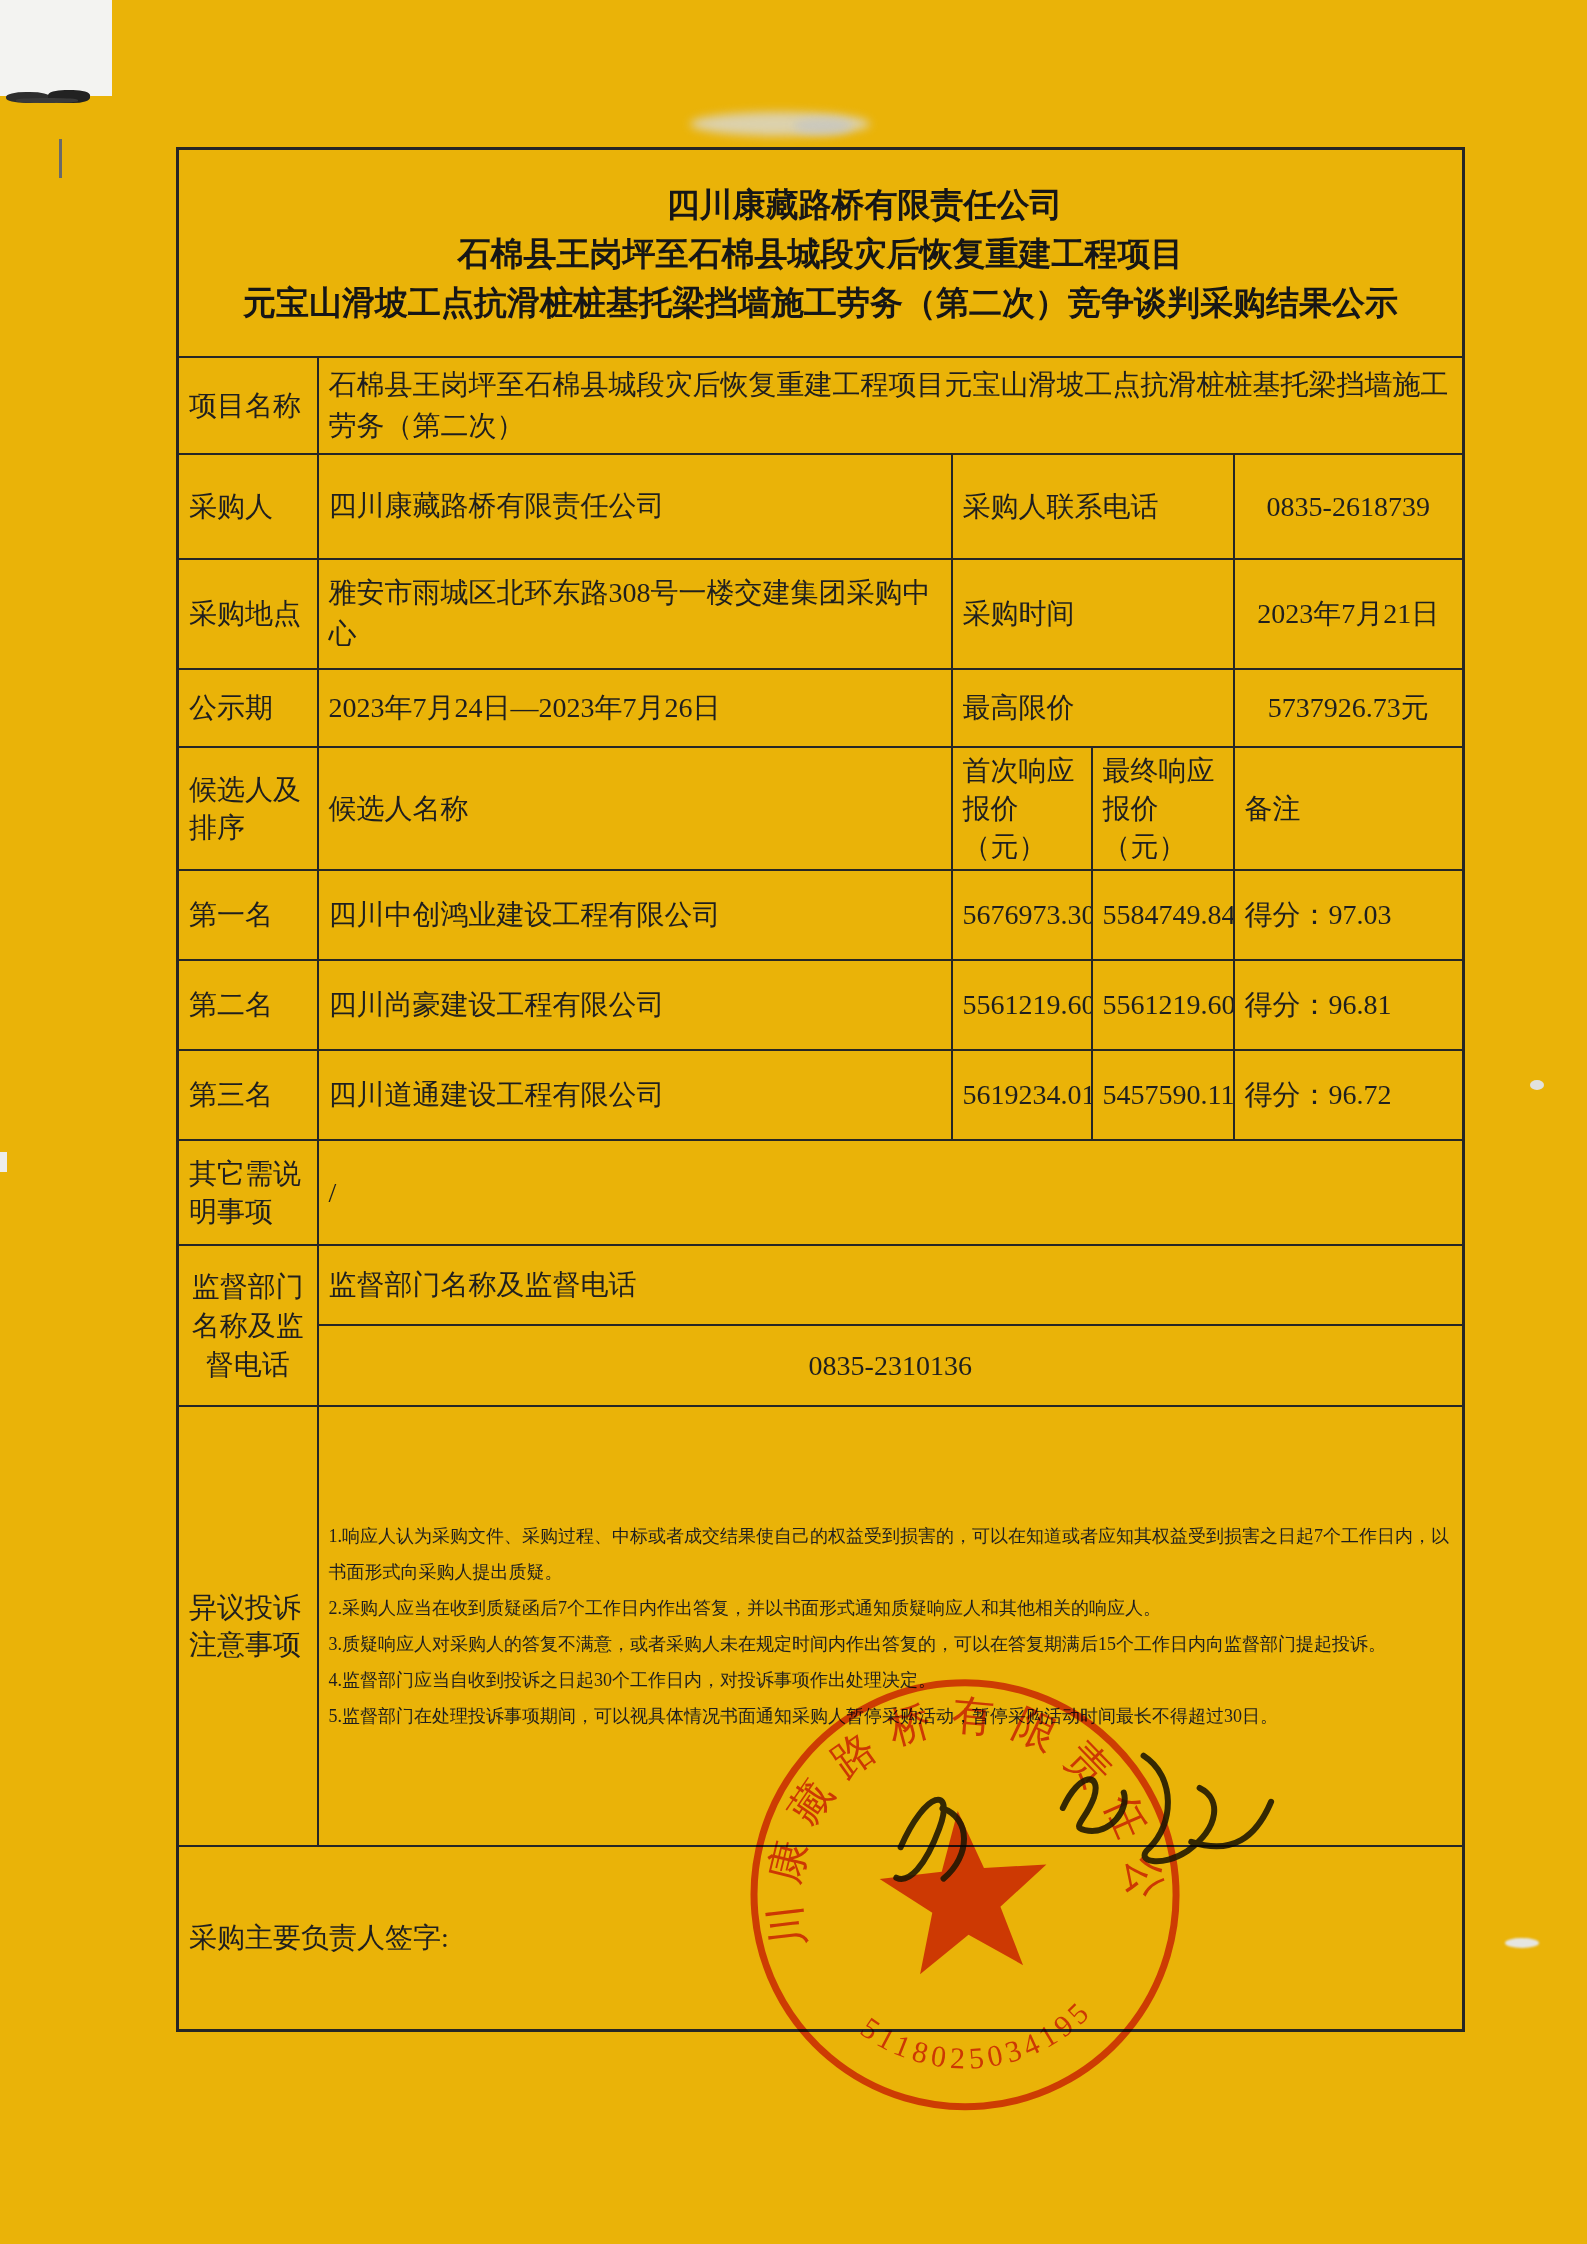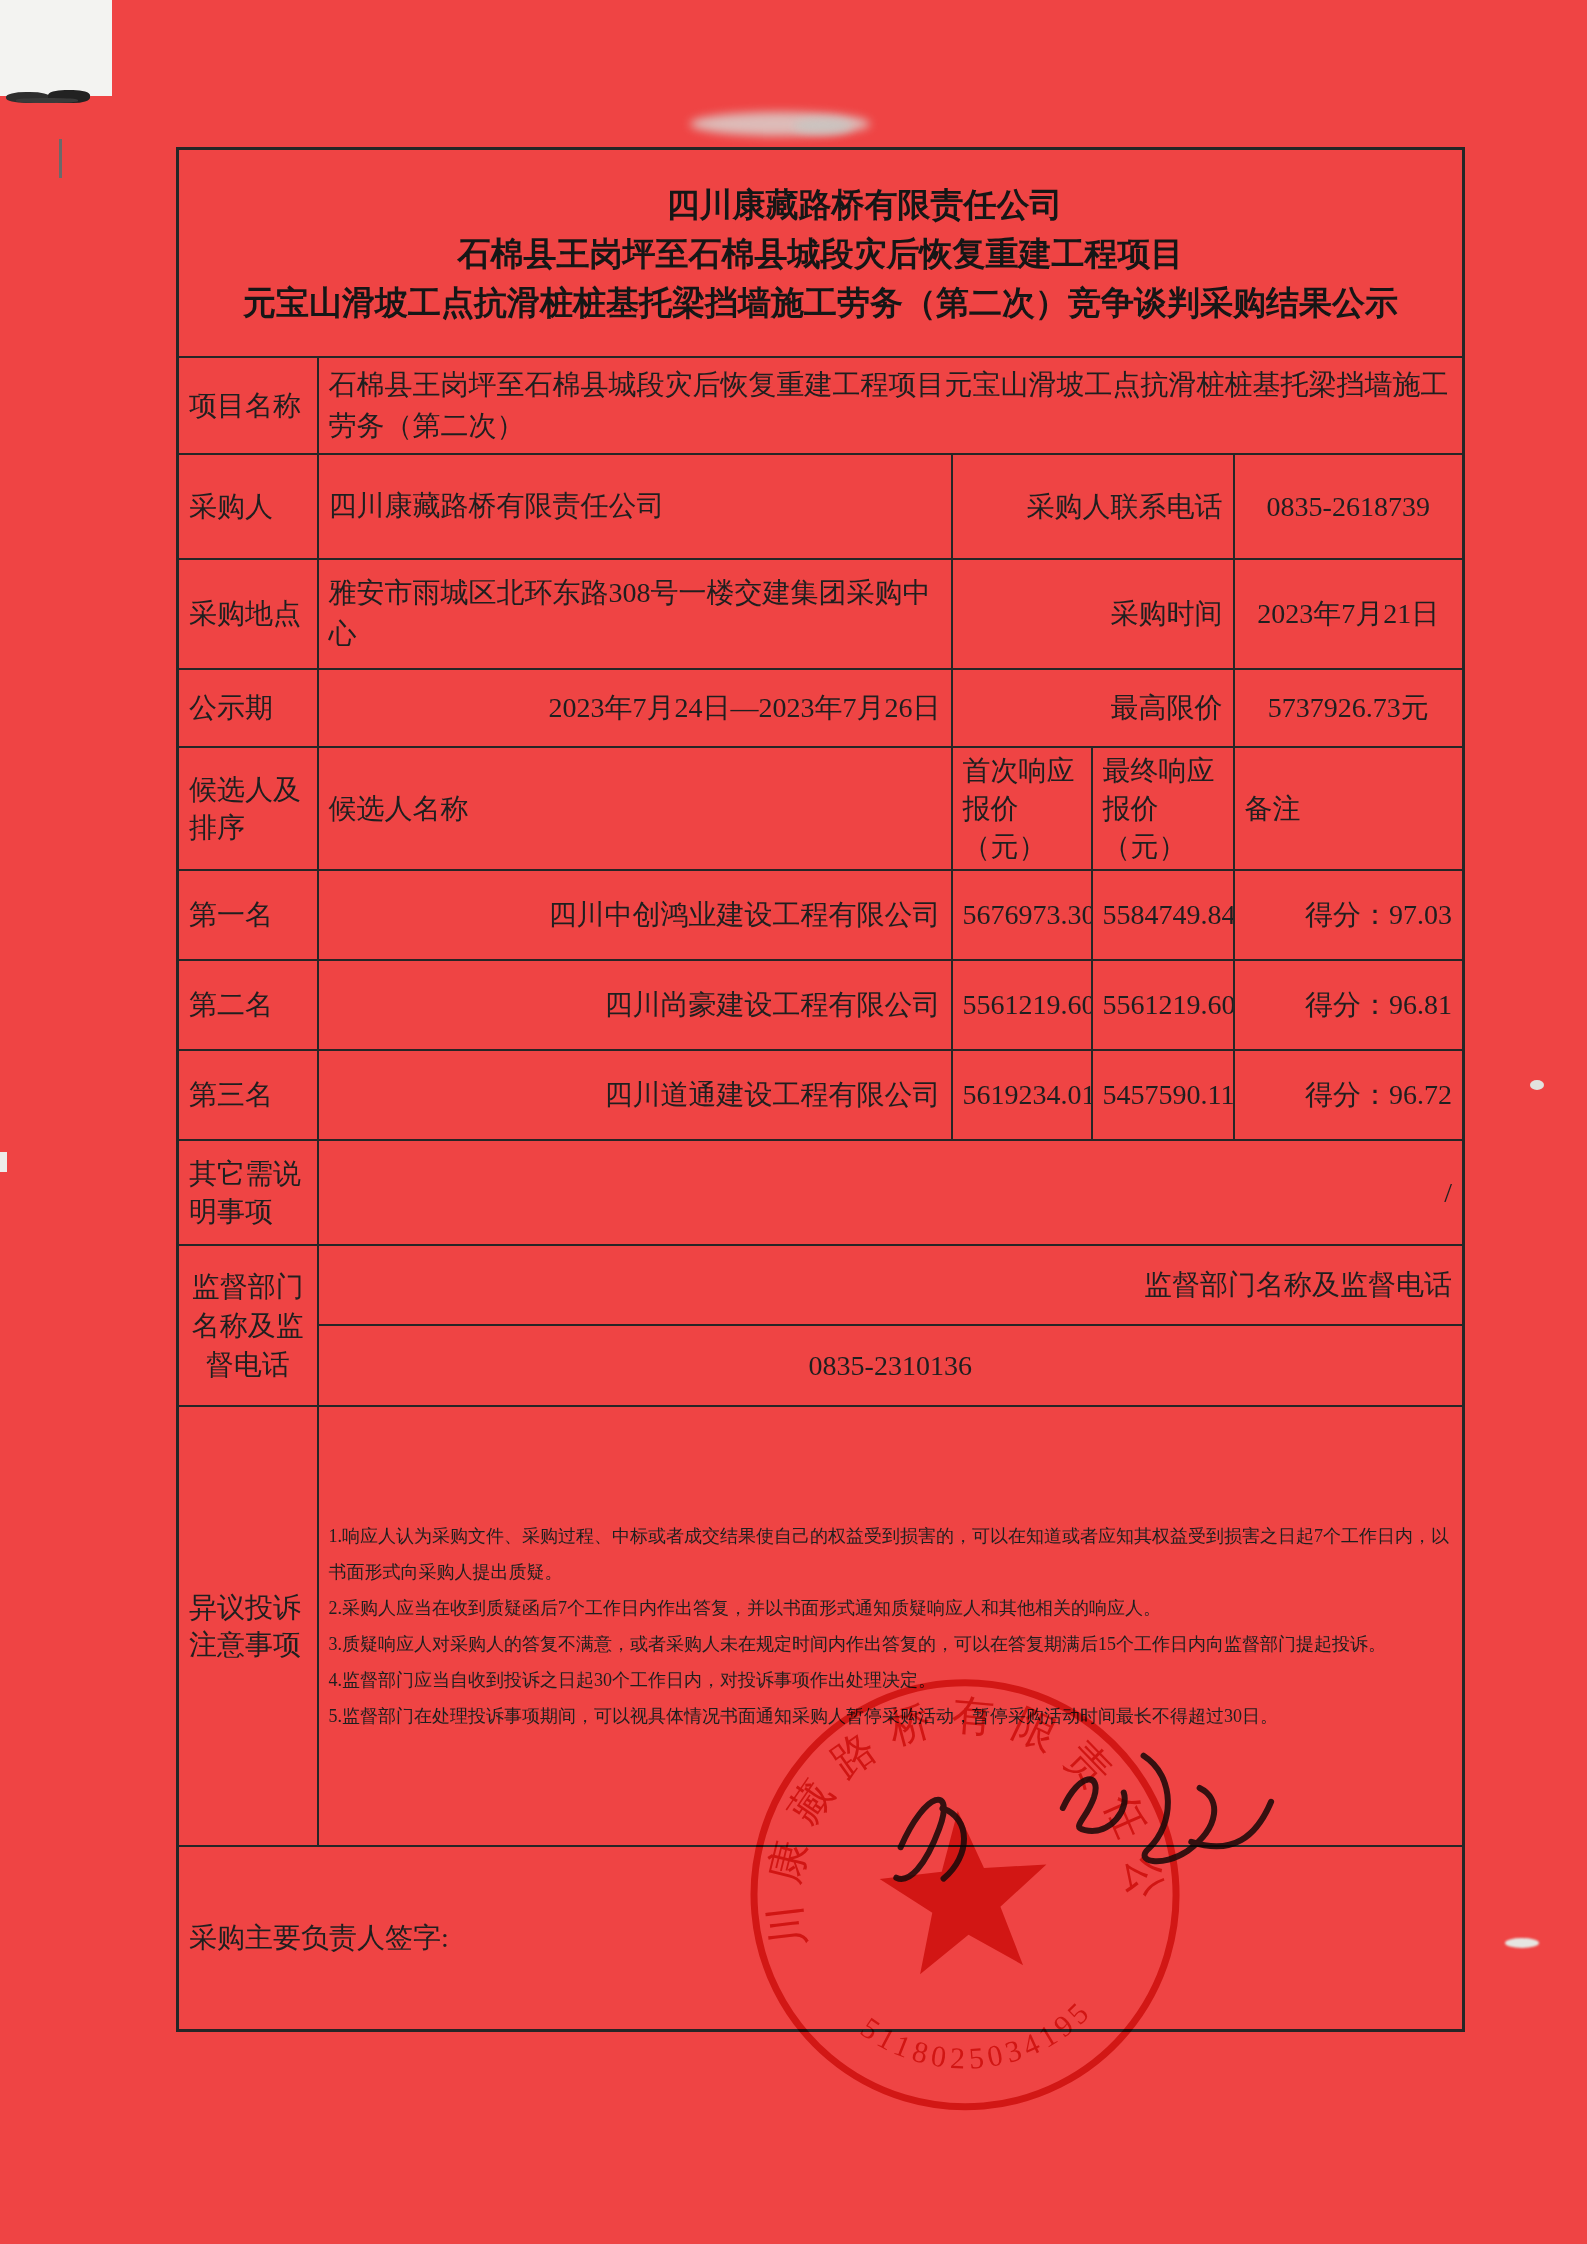--- a/index.html
+++ b/index.html
@@ -1,19 +1,19 @@
 <!DOCTYPE html>
 <html><head>
 <meta charset="utf-8">
 <style>
   html,body{margin:0;padding:0;background:#e9e9e7;}
   .page{
     position:relative;
     width:1587px;height:2244px;
-    background:#ef4444;
+    background:#eab308;
     overflow:hidden;
     font-family:"Liberation Serif","DejaVu Serif",serif;
     color:#1f1f1f;
   }
   
   .artifact{position:absolute;pointer-events:none;}
   .a-corner{left:0;top:0;width:112px;height:96px;background:#f3f3f1;}
   .a-mark1{left:6px;top:92px;width:44px;height:11px;background:#2e2e2e;border-radius:45%;}
   .a-mark2{left:48px;top:90px;width:42px;height:13px;background:#222;border-radius:40%;}
   .a-mark3{left:16px;top:98px;width:62px;height:5px;background:#3a3a3a;border-radius:40%;}
@@ -39,21 +39,21 @@
   }
   .title-cell{text-align:center;padding-top:10px;}
   .title-line{
     font-family:"Liberation Sans","DejaVu Sans",sans-serif;
     font-weight:bold;font-size:33px;line-height:49px;color:#161616;
   }
   .title-line.shift{transform:translateX(44px);}
   td.lbl{padding:4px 36px 4px 13px;line-height:1.35;}
   td.lbl-center{text-align:center;padding:4px 24px;line-height:1.4;}
   td.val-left{padding-left:12px;line-height:1.45;}
-  td.center{text-align:right;}
+  td.center{text-align:left;}
   td.project-val{font-size:26.5px;line-height:1.45;padding-left:12px;padding-right:10px;}
   td.num{text-align:right;white-space:nowrap;font-size:26px;padding:0 2px;}
   td.money{text-align:center;white-space:nowrap;font-size:27px;padding:0 4px;margin-top:20px;}
   td.chead{text-align:left;line-height:1.35;padding:4px 8px;}
   td.objection-cell{padding:8px 10px 8px 12px;}
   .obj-item{font-size:18px;line-height:36px;}
   td.sign-cell{padding-left:36px;font-size:33px;}
   
   tr.r-title td{height:198px;}
   tr.r-project td{height:87px;}

